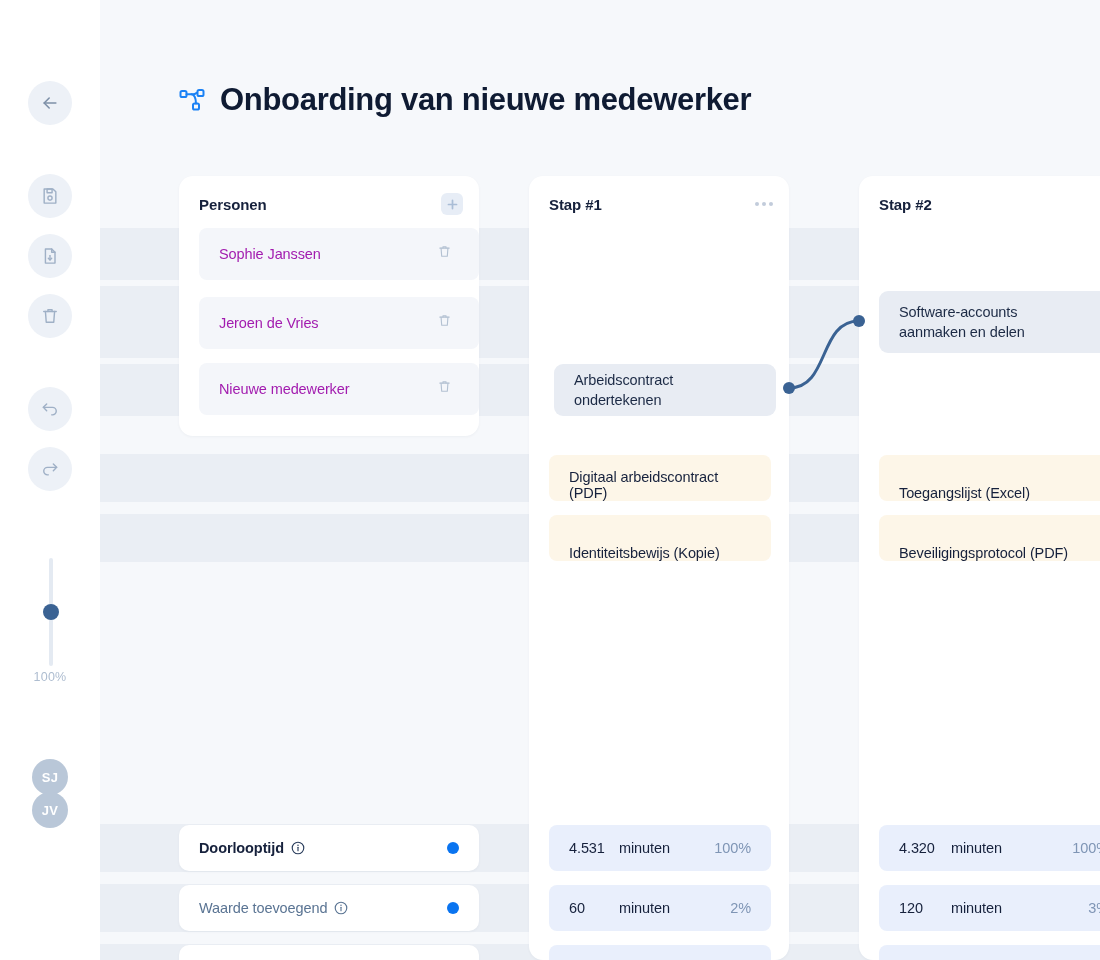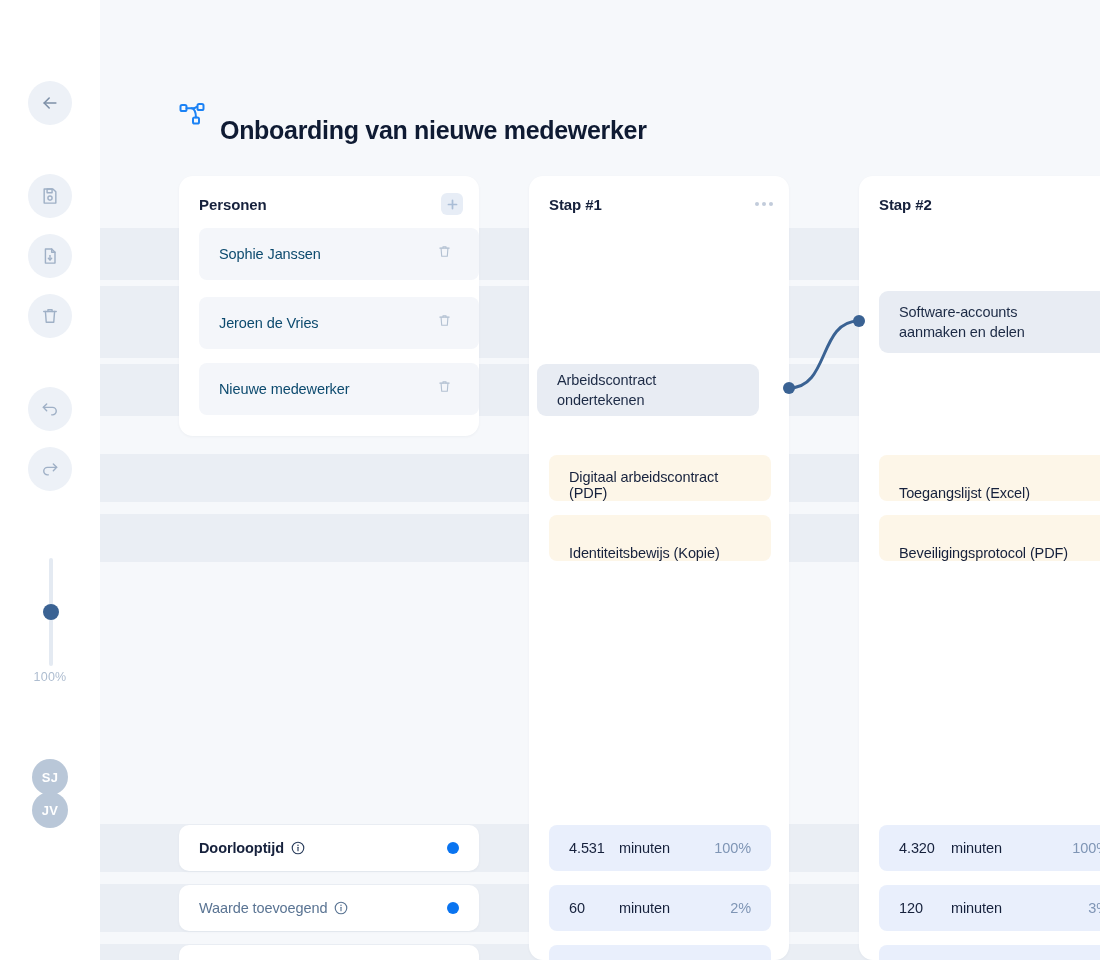--- a/index.html
+++ b/index.html
@@ -60,23 +60,22 @@
 
   
   .stripe { position: absolute; left: 0; width: 1000px; background: #eaeef4; }
 
   
   #page-header {
     position: absolute; left: 78px; top: 82px; display: flex; align-items: center; gap: 14px;
     z-index: 12;
   }
   #page-title {
-    font-size: 25px; font-weight: 700; color: #0f1b33; letter-spacing: -0.3px;
+    font-size: 31px; font-weight: 700; color: #0f1b33; letter-spacing: -0.3px;
     white-space: nowrap;
-    margin-top: 34px;
   }
 
   
   .column {
     position: absolute; top: 176px; background: #ffffff;
     border-radius: 14px; z-index: 10;
     box-shadow: 0 1px 3px rgba(20,40,80,.045);
   }
   #col-people { left: 79px; width: 300px; height: 260px; }
   #col-step1  { left: 429px; width: 260px; height: 784px; }
@@ -94,21 +93,21 @@
   }
   .dots-btn { display: flex; gap: 3px; align-items: center; cursor: pointer; padding: 4px 0; }
   .dots-btn i { width: 4px; height: 4px; border-radius: 50%; background: #c2ccdb; display: block; }
 
   
   .person-row {
     position: absolute; left: 20px; width: 280px; height: 52px;
     background: #f4f6fa; border-radius: 8px;
     display: flex; align-items: center; cursor: pointer;
   }
-  .person-name { font-size: 14.5px; color: #0c4a6e; margin-left: 20px; letter-spacing: -0.1px; }
+  .person-name { font-size: 14.5px; color: #a21caf; margin-left: 20px; letter-spacing: -0.1px; }
   .person-del { position: absolute; right: 27px; top: 16px; cursor: pointer; }
 
   
   .info-card {
     position: absolute; left: 79px; width: 300px; height: 46px; background: #ffffff;
     border-radius: 10px; z-index: 10;
     display: flex; align-items: center; padding: 0 20px;
     box-shadow: 0 1px 3px rgba(20,40,80,.045);
   }
   .info-label { font-size: 14.5px; letter-spacing: -0.1px; }
@@ -300,21 +299,21 @@
     <div class="column" id="col-step1">
       <div class="col-head">
         <span class="col-title">Stap #1</span>
         <span class="dots-btn">
           <i></i>
             <i></i>
             <i></i>
         </span>
       </div>
 
-      <div class="task-card" style="left:8px;top:188px;width:222px;height:52px;padding:16px 20px;">
+      <div class="task-card" style="left:25px;top:188px;width:222px;height:52px;padding:16px 20px;">
         <span class="task-text">Arbeidscontract ondertekenen</span>
       </div>
 
       <div class="doc-card" style="left:20px;top:279px;width:222px;height:46px;padding:0 20px;">
         <span class="doc-text">Digitaal arbeidscontract (PDF)</span>
       </div>
       <div class="doc-card" style="left:20px;top:339px;width:222px;height:46px;padding:0 20px;">
         <span class="doc-text">Identiteitsbewijs (Kopie)</span>
       </div>
 

